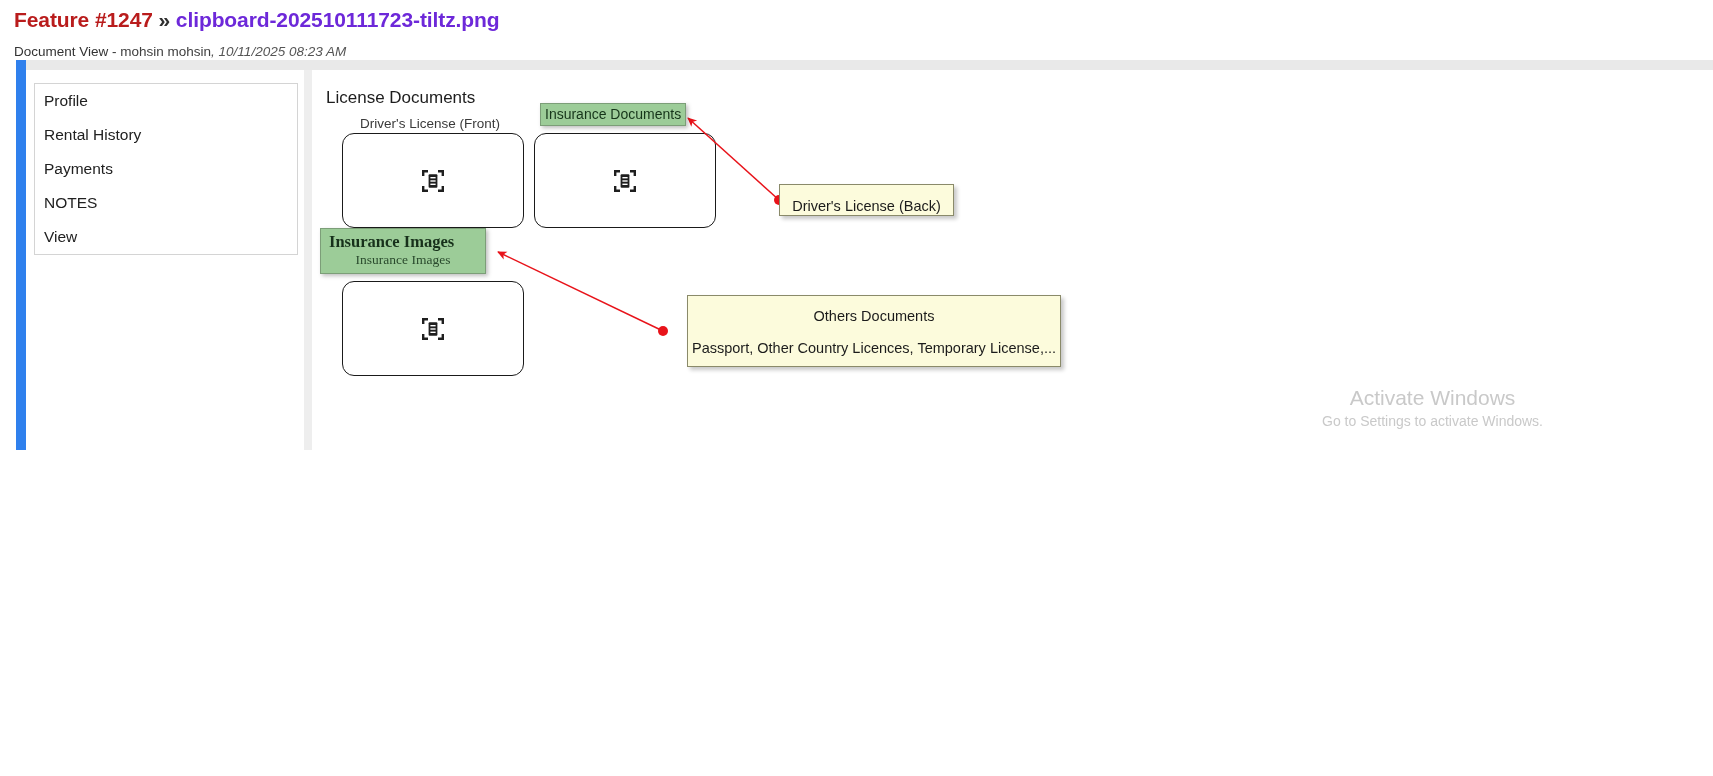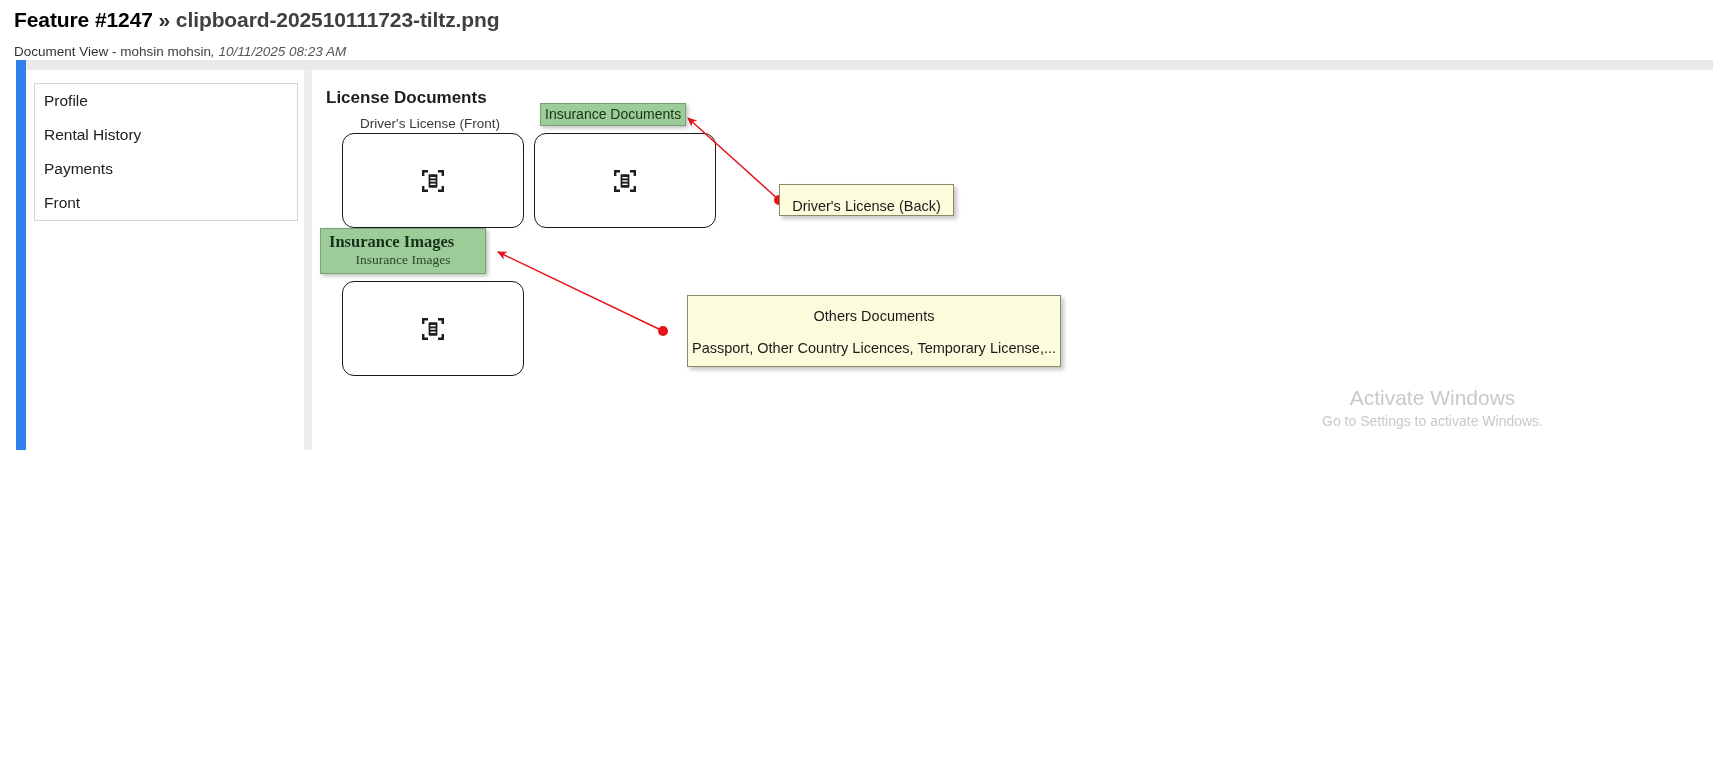--- a/index.html
+++ b/index.html
@@ -20,25 +20,25 @@
   .page-header {
     position: absolute;
     left: 14px;
     top: 8px;
     font-size: 21px;
     font-weight: bold;
     white-space: nowrap;
     letter-spacing: -0.1px;
   }
   .page-header .feature-link {
-    color: #000000;
+    color: #b91c1c;
     text-decoration: none;
   }
   .page-header .sep { color: #2f2f2f; }
-  .page-header .filename { color: #404040; }
+  .page-header .filename { color: #6d28d9; }
 
   .subheader {
     position: absolute;
     left: 14px;
     top: 44px;
     font-size: 13.5px;
     color: #333333;
     white-space: nowrap;
   }
   .subheader .author {
@@ -121,21 +121,21 @@
     right: 0;
     height: 380px;
     background: #ffffff;
   }
   .section-title {
     position: absolute;
     left: 14px;
     top: 18px;
     font-size: 17px;
     color: #1d1d1d;
-    font-weight: 700;
+    font-weight: 400;
   }
 
   .card-label {
     position: absolute;
     font-size: 13.5px;
     color: #3a3a3a;
     white-space: nowrap;
   }
   .doc-card {
     position: absolute;
@@ -258,21 +258,22 @@
 
     <div class="shot-topbar"></div>
     <div class="blue-rail"></div>
     <div class="left-gutter"></div>
     <div class="gutter-strip"></div>
 
     <div class="sidebar">
       <div class="nav-item">Profile</div>
       <div class="nav-item">Rental History</div>
       <div class="nav-item">Payments</div>
-      <div class="nav-item">Front</div>
+      <div class="nav-item">NOTES</div>
+      <div class="nav-item">View</div>
     </div>
 
     <div class="main-panel">
 
       <div class="section-title">License Documents</div>
 
       <div class="card-label" style="left:30px; top:46px; width:176px; text-align:center;">Driver's License (Front)</div>
       <div class="doc-card" style="left:30px; top:63px; width:182px; height:95px;">
         <svg class="doc-icon" viewBox="0 0 24 24">
           <path d="M1 1h6v2.4H3.4V7H1V1zm22 0v6h-2.4V3.4H17V1h6zM1 23v-6h2.4v3.6H7V23H1zm22 0h-6v-2.4h3.6V17H23v6z" fill="#1f1f1f"></path>

